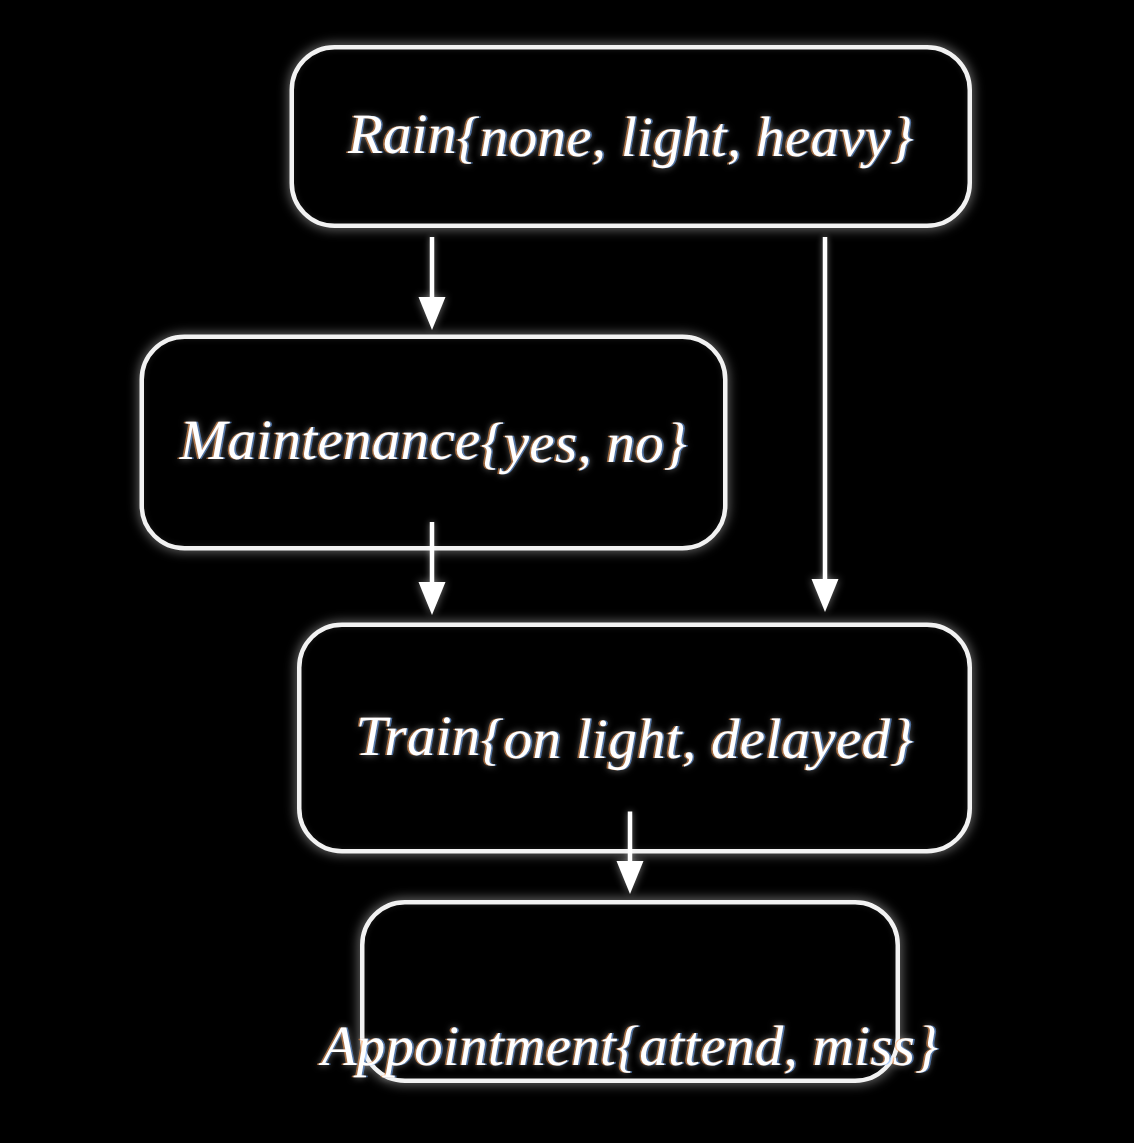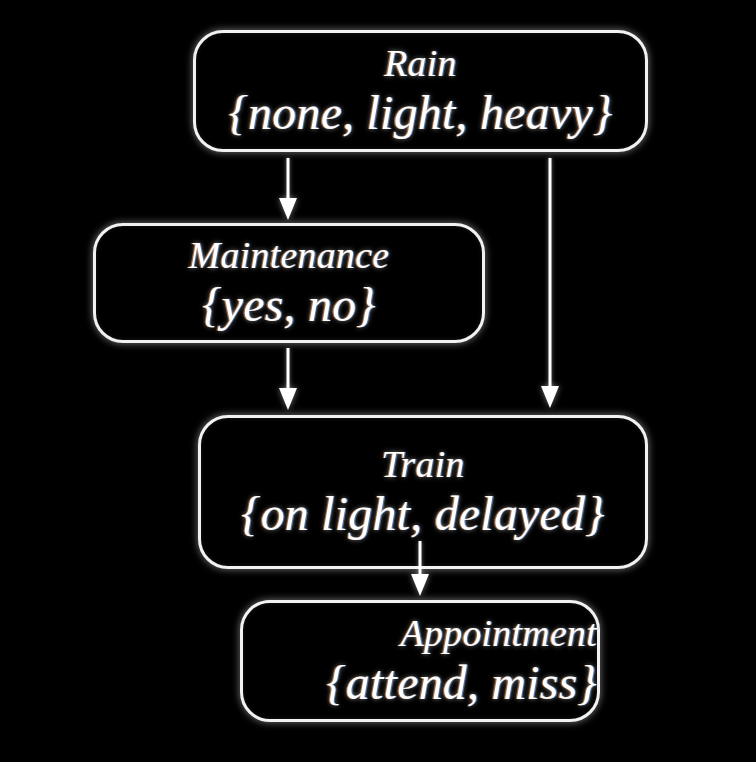--- a/index.html
+++ b/index.html
@@ -21,44 +21,43 @@
   }
 
   
   .node {
     position: absolute;
     box-sizing: border-box;
     border: 3px solid #f2f2f2;
     border-radius: 30px;
     background: #000000;
     display: flex;
-    flex-direction: column;
     align-items: center;
     justify-content: center;
     box-shadow: 0 0 7px 1px rgba(255,255,255,0.38),
                 inset 0 0 4px 0 rgba(255,255,255,0.10);
   }
   .node-name,
   .node-states {
     font-style: italic;
     color: #ffffff;
     white-space: nowrap;
     letter-spacing: 0.2px;
     line-height: 1.05;
     text-shadow:
       -1.1px 0 0 rgba(255,156,80,0.55),
        1.1px 0 0 rgba(110,170,255,0.55),
        0 0 5px rgba(255,255,255,0.55);
   }
   .node-name { font-size: 38px; }
-  .node-states { font-size: 48px; margin-top: 4px; }
+  .node-states { font-size: 38px; margin-top: 4px; }
 
   
   #node-rain        { left:193px; top:30px;  width:455px; height:122px; }
-  #node-maintenance { left:93px;  top:223px; width:392px; height:120px; }
+  #node-maintenance { left:93px;  top:223px; width:392px; height:144px; }
   #node-train       { left:198px; top:415px; width:450px; height:154px; }
   #node-appointment { left:240px; top:600px; width:360px; height:122px;align-items:flex-end; }
 
   
   .arrow {
     position: absolute;
     pointer-events: none;
   }
   .arrow .shaft {
     position: absolute;

